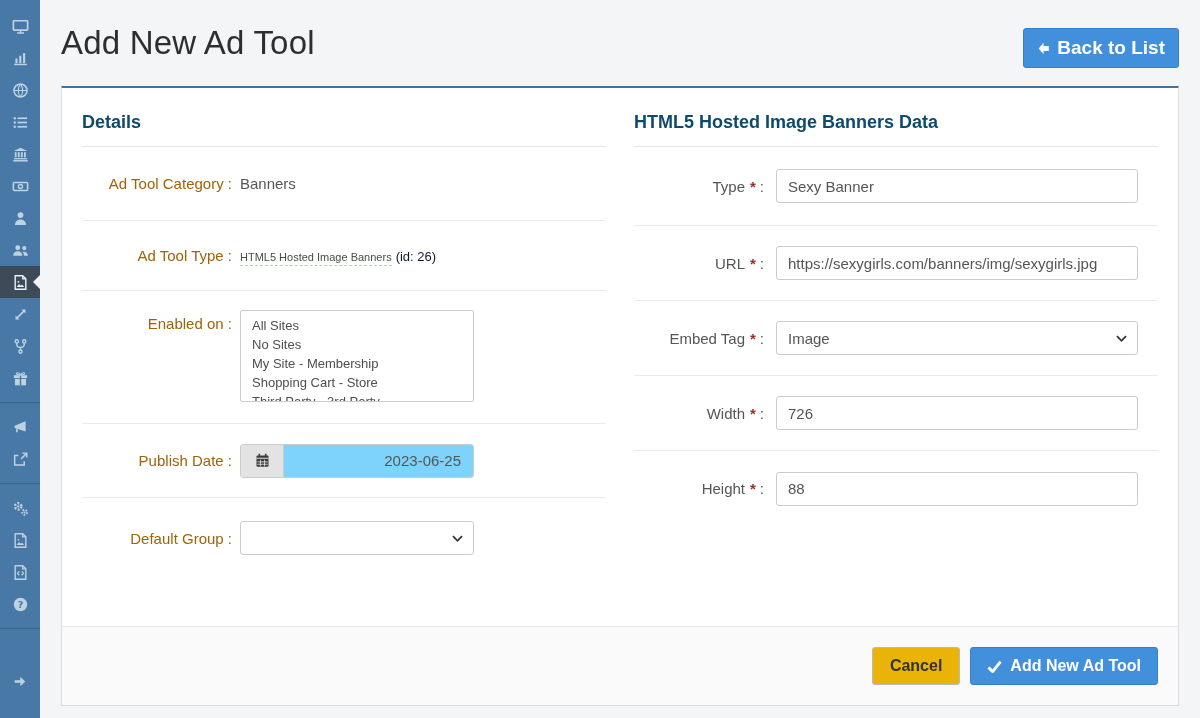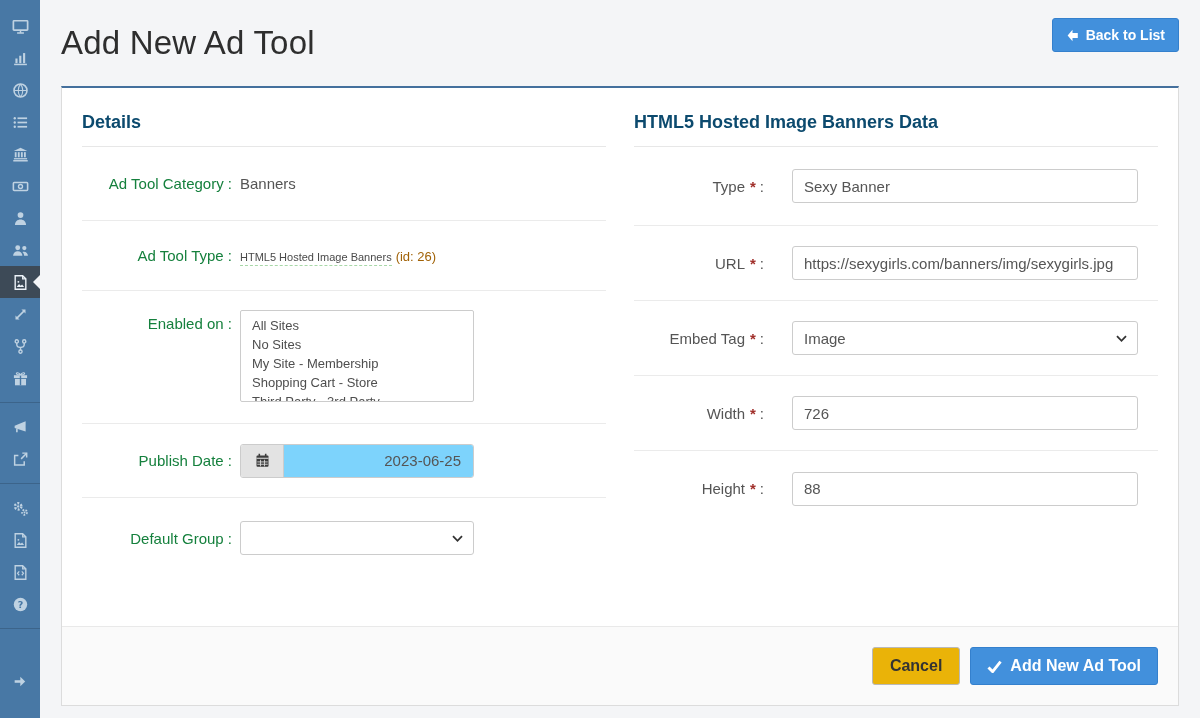--- a/index.html
+++ b/index.html
@@ -37,54 +37,54 @@
   .page-title { font-size:33px; font-weight:300; color:#2e2e2e; letter-spacing:.2px; }
 
   .btn {
     border-radius:3px; cursor:pointer; font-family:inherit;
     display:inline-flex; align-items:center; justify-content:center;
   }
   .btn-primary {
     background: var(--accent, #4290dc); color:#fff;
     border:1px solid #3480cd; font-weight:700;
   }
-  .btn-back { position:absolute; right:21px; top:18px; font-size:14px; padding:8px 13px; }
+  .btn-back { position:absolute; right:21px; top:28px; font-size:19px; padding:8px 13px; }
   .btn-back .bicon { margin-right:7px; display:flex; }
 
   
   .panel {
     margin:0 21px; height:620px; background:#fff;
     border:1px solid #dcdcdc;
     border-top:2px solid var(--panel-accent, #44709d);
     position:relative;
   }
   .panel-body { display:flex; padding:0 20px; }
   .col { flex:1; min-width:0; }
   .col-left { margin-right:28px; }
   .sec-heading {
     font-size:18px; font-weight:700; color:#0c4a6e;
     margin-top:24px; padding-bottom:13px; border-bottom:1px solid #e7e7e7;
   }
 
   .frow { display:flex; align-items:center; border-bottom:1px solid #ebebeb; }
   .frow.no-border { border-bottom:none; }
-  .frow label { width:150px; text-align:right; font-size:15px; color:#15803d; flex-shrink:0; }
+  .frow label { width:150px; text-align:right; font-size:15px; color:#a16207; flex-shrink:0; }
   .frow .ctl { margin-left:8px; flex:1; min-width:0; }
 
   .r-cat { height:74px; }
   .r-type { height:70px; }
   .r-enabled { height:133px; align-items:flex-start; }
   .r-enabled label { padding-top:24px; }
   .r-enabled .ctl { padding-top:19px; }
   .r-publish { height:74px; }
   .r-group { height:80px; }
 
   .value-text { font-size:15px; color:#555; }
   .type-value { font-size:11px; color:#4a4a4a; border-bottom:1px dashed #a8d8a8; padding-bottom:2px; }
-  .muted { font-size:13px; color:#a16207; margin-left:4px; }
+  .muted { font-size:13px; color:#0f172a; margin-left:4px; }
 
   .listbox {
     width:234px; height:92px; border:1px solid #ccc; border-radius:2px;
     background:#fff; overflow:hidden; padding:5px 0 0 11px; font-size:13px; color:#4e4e4e;
   }
   .listbox .opt { height:19px; line-height:19px; white-space:nowrap; cursor:default; }
 
   .dategrp {
     display:flex; width:234px; height:34px; border:1px solid #ccc;
     border-radius:3px; overflow:hidden;
@@ -109,21 +109,21 @@
   .tinput {
     width:100%; height:34px; border:1px solid #ccc; border-radius:3px;
     padding:6px 11px; font-size:15px; color:#555; font-family:inherit; background:#fff;
   }
 
   .rrow { display:flex; align-items:center; border-bottom:1px solid #ebebeb; height:75px; }
   .rrow.first { height:79px; }
   .rrow.no-border { border-bottom:none; }
   .rlabel { width:130px; text-align:right; font-size:15px; color:#555; flex-shrink:0; }
   .rlabel .req { color: var(--required, #a02e2a); font-weight:700; margin:0 4px 0 5px; }
-  .rrow .ctl { margin-left:28px; margin-right:20px; flex:1; min-width:0; }
+  .rrow .ctl { margin-left:12px; margin-right:20px; flex:1; min-width:0; }
 
   
   .panel-footer {
     position:absolute; left:0; right:0; bottom:0; height:79px;
     background:#fafafa; border-top:1px solid #e9e9e9;
     display:flex; align-items:center; justify-content:flex-end;
     padding:0 20px; gap:10px;
   }
   .btn-cancel {
     background:#eab308; border:1px solid #b9b9b9; color:#333;

